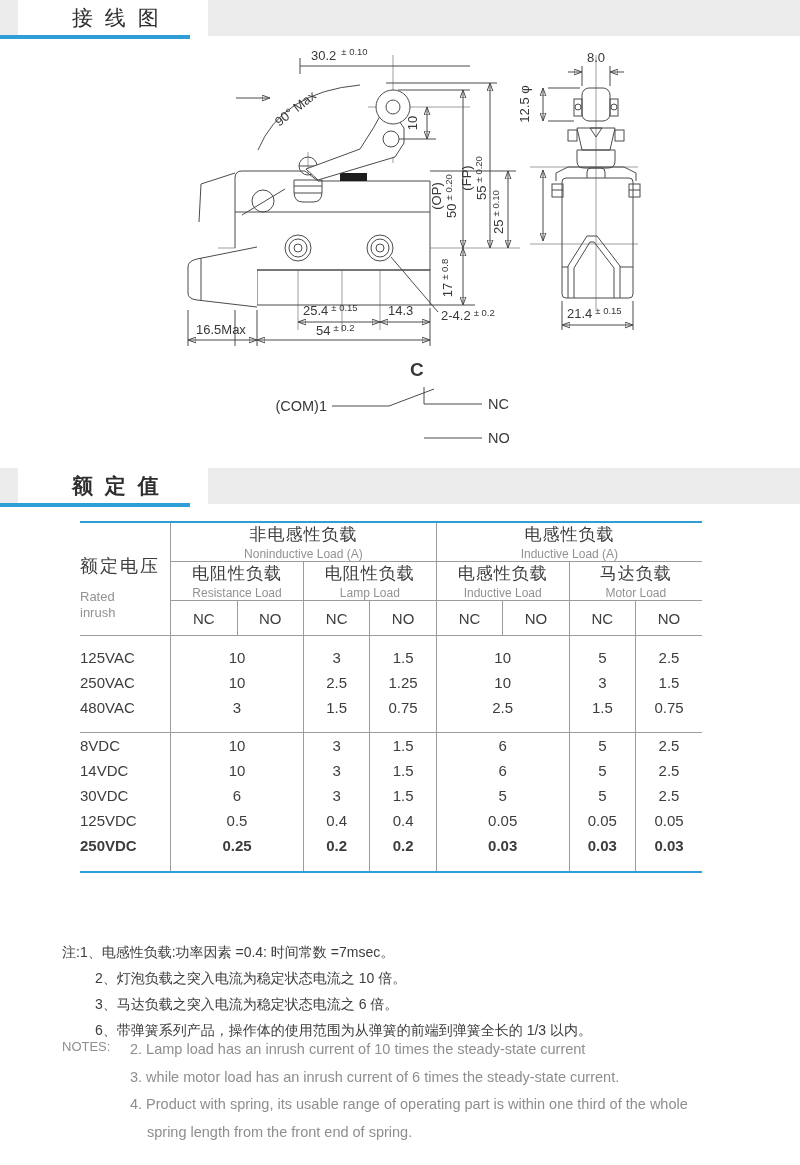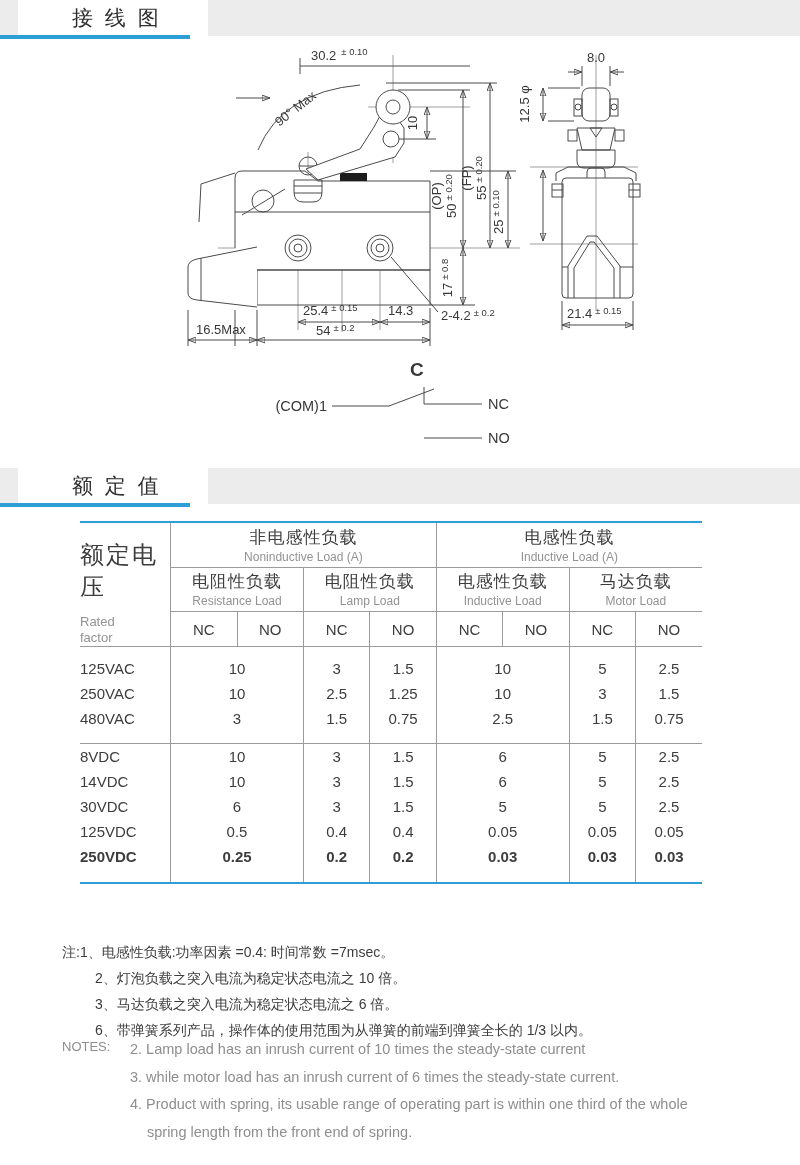--- a/index.html
+++ b/index.html
@@ -32,21 +32,21 @@
                 text-align:center;border-top:2px solid #2e9fd6;border-bottom:2px solid #2e9fd6;}
   .rating-table th,.rating-table td{font-weight:normal;padding:0;}
   .c-volt{width:90px;} .c-val{width:66px;}
   .br{border-right:1px solid #9b9b9b;}
   .bb{border-bottom:1px solid #9b9b9b;}
   .group-th{padding:7px 0 6px 0;}
   .sub-th{padding:8px 0 9px 0;}
   .hdr-zh{font-size:17px;color:#3d3d3d;letter-spacing:1px;}
   .hdr-en{font-size:12px;color:#929292;margin-top:1px;}
   .voltage-cell{text-align:left;padding-left:6px;vertical-align:middle;}
-  .voltage-zh{font-size:24px;letter-spacing:2px;margin-top:16px;}
+  .voltage-zh{font-size:18px;letter-spacing:2px;margin-top:16px;}
   .voltage-en{font-size:13px;color:#929292;line-height:16px;margin-top:11px;}
   .ncno{font-size:15px;height:34px;vertical-align:middle;}
   .rating-table tbody td{font-size:15px;line-height:25px;}
   .v-cell{text-align:left;padding-left:8px;}
   tbody.ac tr:first-child td{padding-top:9px;}
   tbody.ac tr:last-child td{padding-bottom:12px;border-bottom:1px solid #9b9b9b;}
   tbody.dc tr:first-child td{}
   tbody.dc tr:last-child td{padding-bottom:13px;font-weight:bold;}
 
   
@@ -218,21 +218,21 @@
       <line x1="332" y1="406" x2="389" y2="406"></line>
       <line x1="389" y1="406" x2="434" y2="389"></line>
       <line x1="424" y1="404" x2="482" y2="404"></line>
       <line x1="424" y1="438" x2="482" y2="438"></line>
       <text class="term" x="327" y="411" text-anchor="end">(COM)1</text>
       <text class="term" x="488" y="409">NC</text>
       <text class="term" x="488" y="443">NO</text>
     </g>
   </svg>
 
-  <div class="section-bar" style="top:468px;">
+  <div class="section-bar" style="top:468px;font-weight:bold;">
     <div class="bar-bg"></div>
     <div class="bar-white">
       <span class="bar-title">额 定 值</span>
     </div>
     <div class="bar-line"></div>
   </div>
 
   <table class="rating-table">
     <colgroup>
       <col class="c-volt">
@@ -244,21 +244,21 @@
         <col class="c-val">
         <col class="c-val">
         <col class="c-val">
     </colgroup>
     <thead>
       <tr>
         <td rowspan="3" class="br bb voltage-cell">
           <div class="voltage-zh">额定电压</div>
           <div class="voltage-en">
             <div>Rated</div>
-            <div>factor</div>
+            <div>inrush</div>
           </div>
         </td>
         <th colspan="4" class="br bb group-th">
           <div class="hdr-zh">非电感性负载</div>
           <div class="hdr-en">Noninductive Load (A)</div>
         </th>
         <th colspan="4" class="bb group-th">
           <div class="hdr-zh">电感性负载</div>
           <div class="hdr-en">Inductive Load (A)</div>
         </th>

